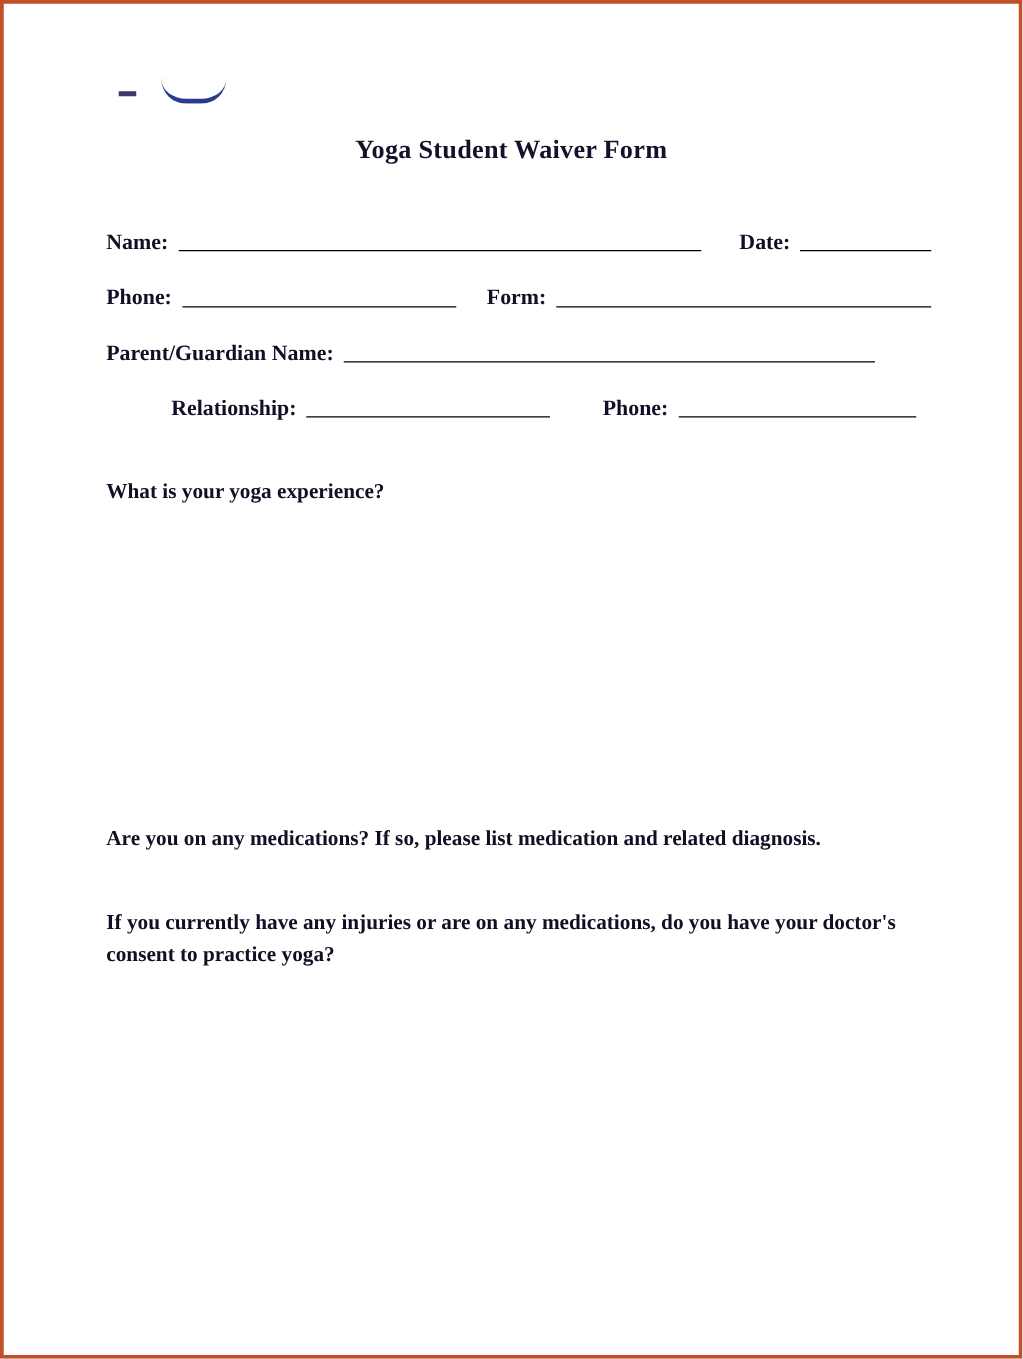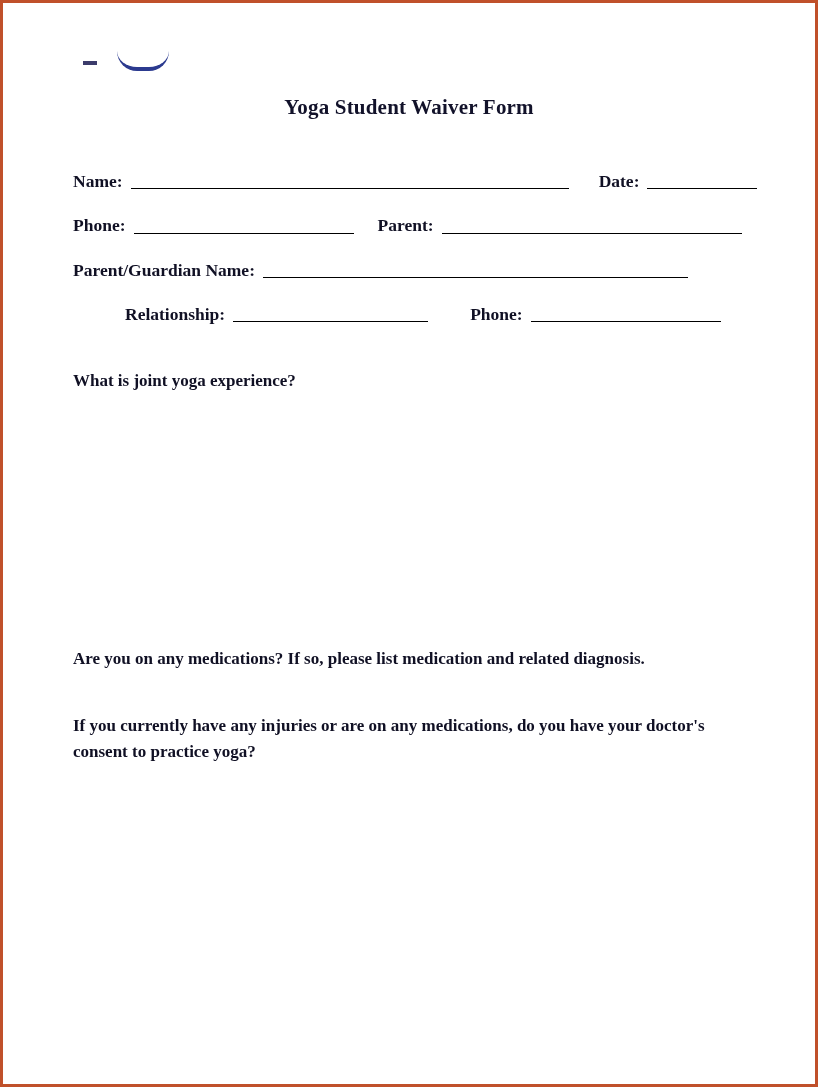--- a/index.html
+++ b/index.html
@@ -12,21 +12,21 @@
     height: 1087px;
     font-family: "Liberation Serif", serif;
     color: #000000;
   }
   .page-frame {
     box-sizing: border-box;
     width: 818px;
     height: 1087px;
     border: 3px solid #c0502a;
     background: #ffffff;
-    padding: 0;
+    padding: 12px;
     position: relative;
   }
   .page-inner {
     box-sizing: border-box;
     width: 100%;
     height: 100%;
     padding: 26px 30px 10px 30px;
     position: relative;
   }
   .logo-mark {
@@ -120,39 +120,39 @@
         <span class="lbl">Name:</span>
         <span class="rule" style="width:440px;"></span>
         <span class="lbl" style="margin-left:30px;">Date:</span>
         <span class="rule" style="width:110px;"></span>
       </div>
 
 
       <div class="row">
         <span class="lbl">Phone:</span>
         <span class="rule" style="width:220px;"></span>
-        <span class="lbl" style="margin-left:24px;">Parent:</span>
+        <span class="lbl" style="margin-left:24px;">Form:</span>
         <span class="rule" style="width:300px;"></span>
       </div>
 
       <div class="row">
         <span class="lbl">Parent/Guardian Name:</span>
         <span class="rule" style="width:425px;"></span>
       </div>
 
       <div class="row indent">
         <span class="lbl">Relationship:</span>
         <span class="rule" style="width:195px;"></span>
         <span class="lbl" style="margin-left:42px;">Phone:</span>
         <span class="rule" style="width:190px;"></span>
       </div>
 
       <div class="questions">
 
-        <div class="question">What is joint yoga experience?</div>
+        <div class="question">What is your yoga experience?</div>
         <div class="q-gap-lg answer-space"></div>
 
         <div class="q-gap-lg answer-space"></div>
 
         <div class="question">Are you on any medications?  If so, please list medication and related diagnosis.</div>
         <div class="q-gap-sm answer-space"></div>
 
         <div class="question">If you currently have any injuries or are on any medications, do you have your doctor's consent to practice yoga?</div>
 
       </div>

